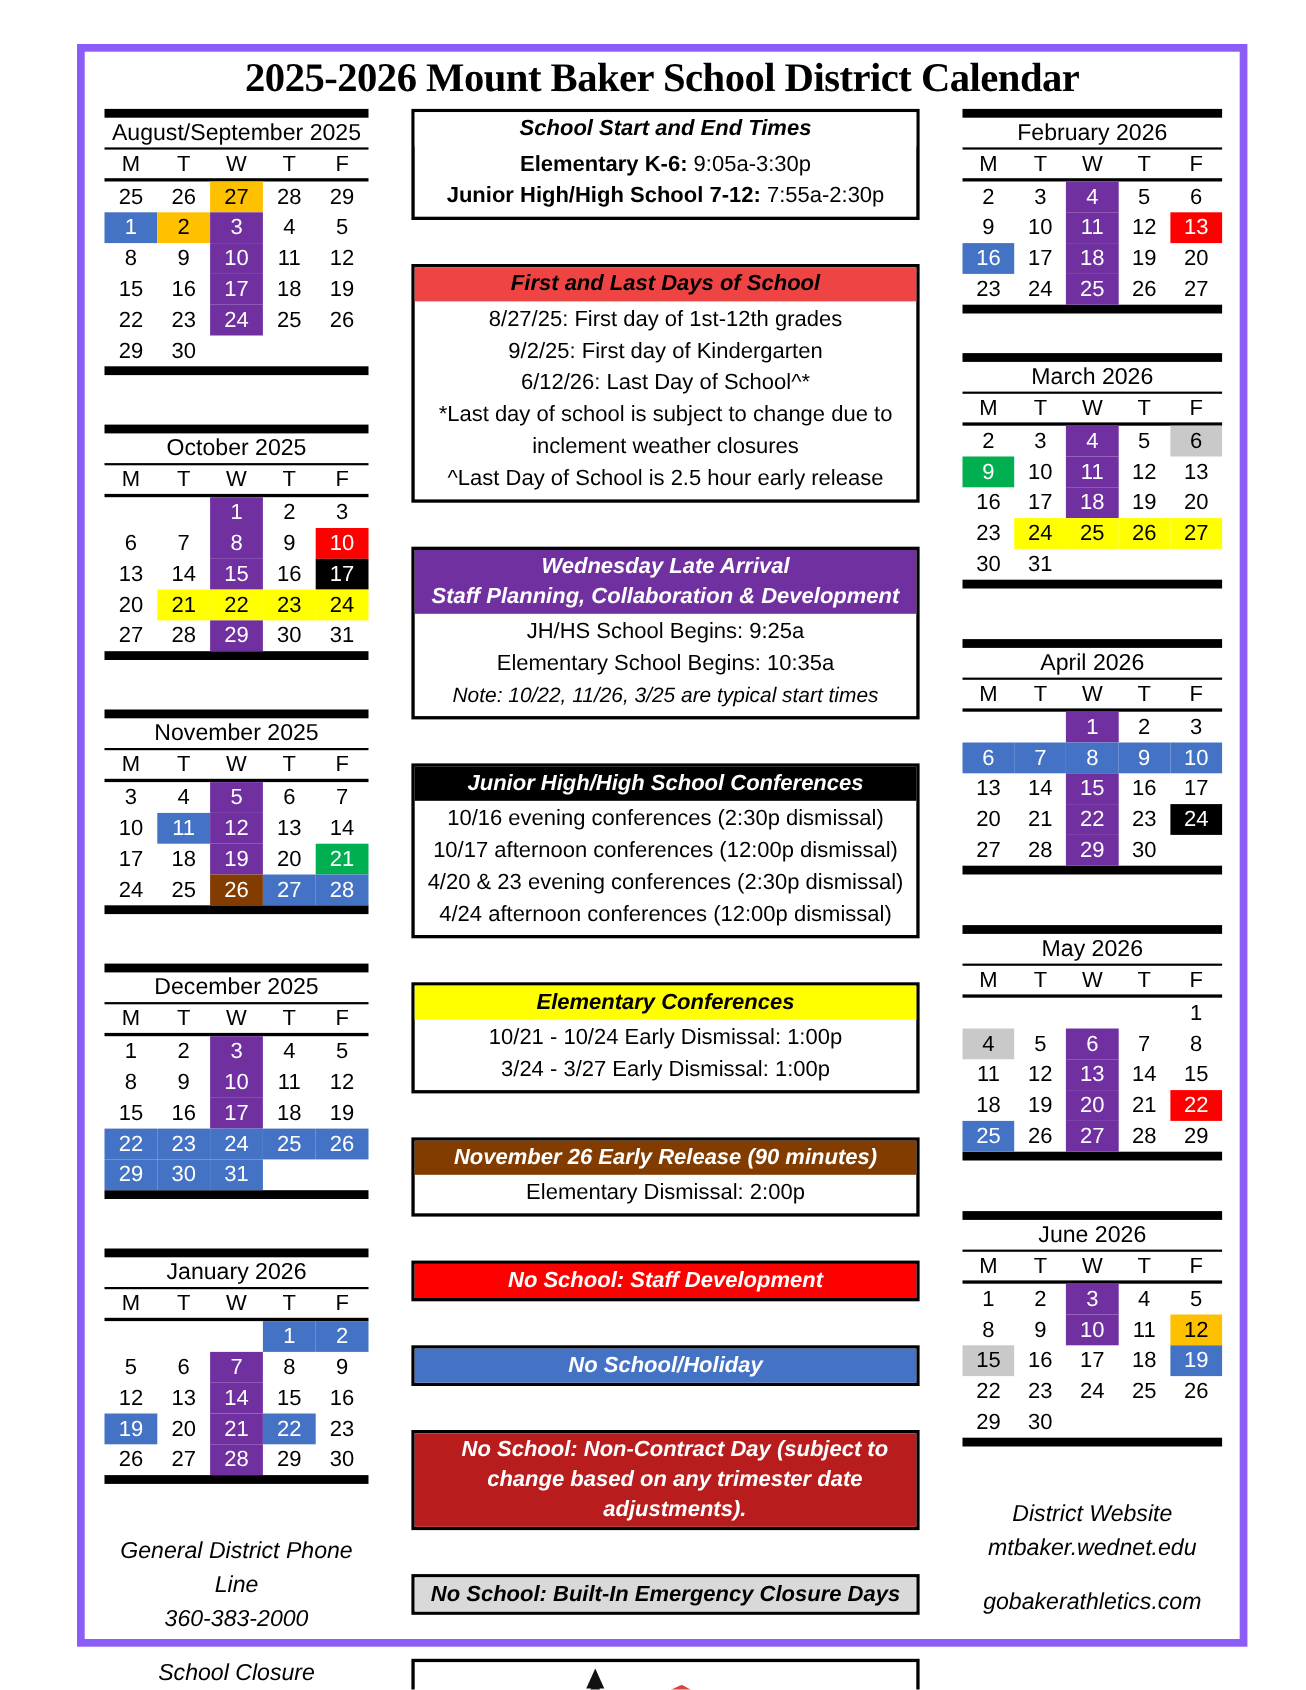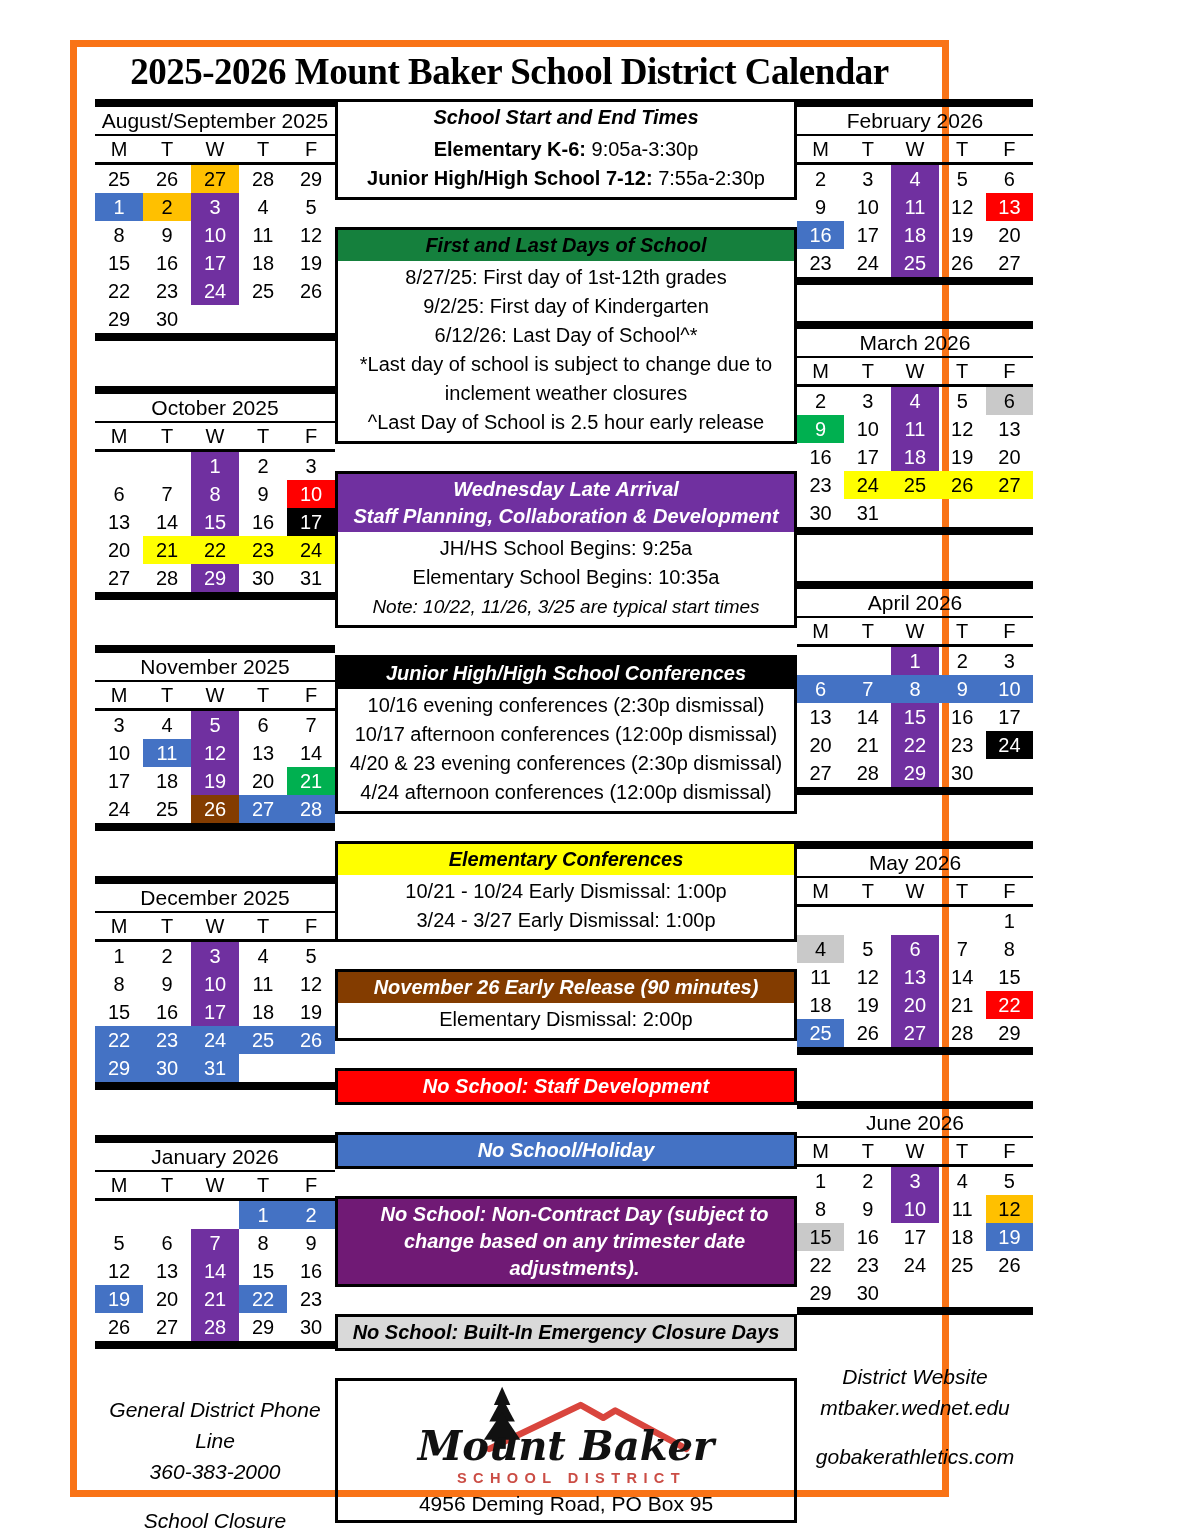--- a/index.html
+++ b/index.html
@@ -1,35 +1,35 @@
 <!DOCTYPE html>
 <html><head>
 <meta charset="utf-8">
 <style>
   html,body{margin:0;padding:0;background:#fff;}
   body{width:1187px;height:1536px;position:relative;font-family:"Liberation Sans",sans-serif;color:#000;overflow:hidden;}
-  .frame{position:absolute;left:70px;top:40px;width:879px;height:1457px;border:7px solid #f97316;box-sizing:border-box;background:#fff;}
+  .frame{position:absolute;left:70px;top:40px;width:1064px;height:1457px;border:7px solid #8b5cf6;box-sizing:border-box;background:#fff;}
   .main-title{font-family:"Liberation Serif",serif;font-weight:bold;font-size:37px;text-align:center;margin-top:3px;letter-spacing:-0.5px;}
   .cols{display:flex;justify-content:space-between;padding:6px 16px 0 18px;align-items:flex-start;}
   .col-left,.col-right{width:240px;flex:0 0 auto;}
   .col-right{width:236px;}
   .col-mid{width:462px;flex:0 0 auto;}
 
   
   .month{border-top:8px solid #000;border-bottom:8px solid #000;margin-bottom:45px;}
   .col-right .month:first-child{margin-bottom:36px;}
   .col-right .month{margin-bottom:46px;}
   .month-title{font-size:21px;text-align:center;padding:2px 0 1px;border-bottom:2px solid #000;}
   .dow-row{display:grid;grid-template-columns:repeat(5,1fr);border-bottom:3px solid #000;}
   .dow{text-align:center;font-size:20px;padding:2px 0 1px;}
   .weeks{display:grid;grid-template-columns:repeat(5,1fr);}
   .cell{height:28px;line-height:28px;text-align:center;font-size:20px;}
 
   
-  .ibox{border:3px solid #000;margin-bottom:27px;background:#fff;}
+  .ibox{border:3px solid #000;margin-bottom:40px;background:#fff;}
   .ihead{text-align:center;font-weight:bold;font-style:italic;font-size:20px;padding:2px 4px;}
   .ihl{line-height:27px;}
   .ibody{padding:2px 8px 4px;}
   .ibl{text-align:center;font-size:20px;line-height:29px;}
   .ibl.it{font-style:italic;font-size:19px;}
   .bold{font-weight:bold;}
 
   
   .logo-box{border:3px solid #000;text-align:center;padding:4px 0 2px;}
   .logo-svg{display:block;margin:0 auto;}
@@ -253,21 +253,21 @@
           <div class="ibox">
             <div class="ihead" style="background: rgb(255, 255, 255); color: rgb(0, 0, 0);">
               <div class="ihl">School Start and End Times</div>
             </div>
             <div class="ibody">
               <div class="ibl"><span class="bold">Elementary K-6:</span> 9:05a-3:30p</div>
               <div class="ibl"><span class="bold">Junior High/High School 7-12:</span> 7:55a-2:30p</div>
             </div>
           </div>
           <div class="ibox">
-            <div class="ihead" style="background: #15803d; color: rgb(0, 0, 0);">
+            <div class="ihead" style="background: #ef4444; color: rgb(0, 0, 0);">
               <div class="ihl">First and Last Days of School</div>
             </div>
             <div class="ibody">
               <div class="ibl">8/27/25: First day of 1st-12th grades</div>
               <div class="ibl">9/2/25: First day of Kindergarten</div>
               <div class="ibl">6/12/26: Last Day of School^*</div>
               <div class="ibl">*Last day of school is subject to change due to inclement weather closures</div>
               <div class="ibl">^Last Day of School is 2.5 hour early release</div>
             </div>
           </div>
@@ -314,21 +314,21 @@
             <div class="ihead" style="background: rgb(255, 0, 0); color: rgb(255, 255, 255);">
               <div class="ihl">No School: Staff Development</div>
             </div>
           </div>
           <div class="ibox bar">
             <div class="ihead" style="background: rgb(68, 114, 196); color: rgb(255, 255, 255);">
               <div class="ihl">No School/Holiday</div>
             </div>
           </div>
           <div class="ibox bar">
-            <div class="ihead" style="background: #701a75; color: rgb(255, 255, 255); padding-left: 21px;">
+            <div class="ihead" style="background: #b91c1c; color: rgb(255, 255, 255); padding-left: 21px;">
               <div class="ihl">No School: Non-Contract Day (subject to change based on any trimester date adjustments).</div>
             </div>
           </div>
           <div class="ibox bar">
             <div class="ihead" style="background: rgb(217, 217, 217); color: rgb(0, 0, 0);">
               <div class="ihl">No School: Built-In Emergency Closure Days</div>
             </div>
           </div>
         </div>
 

